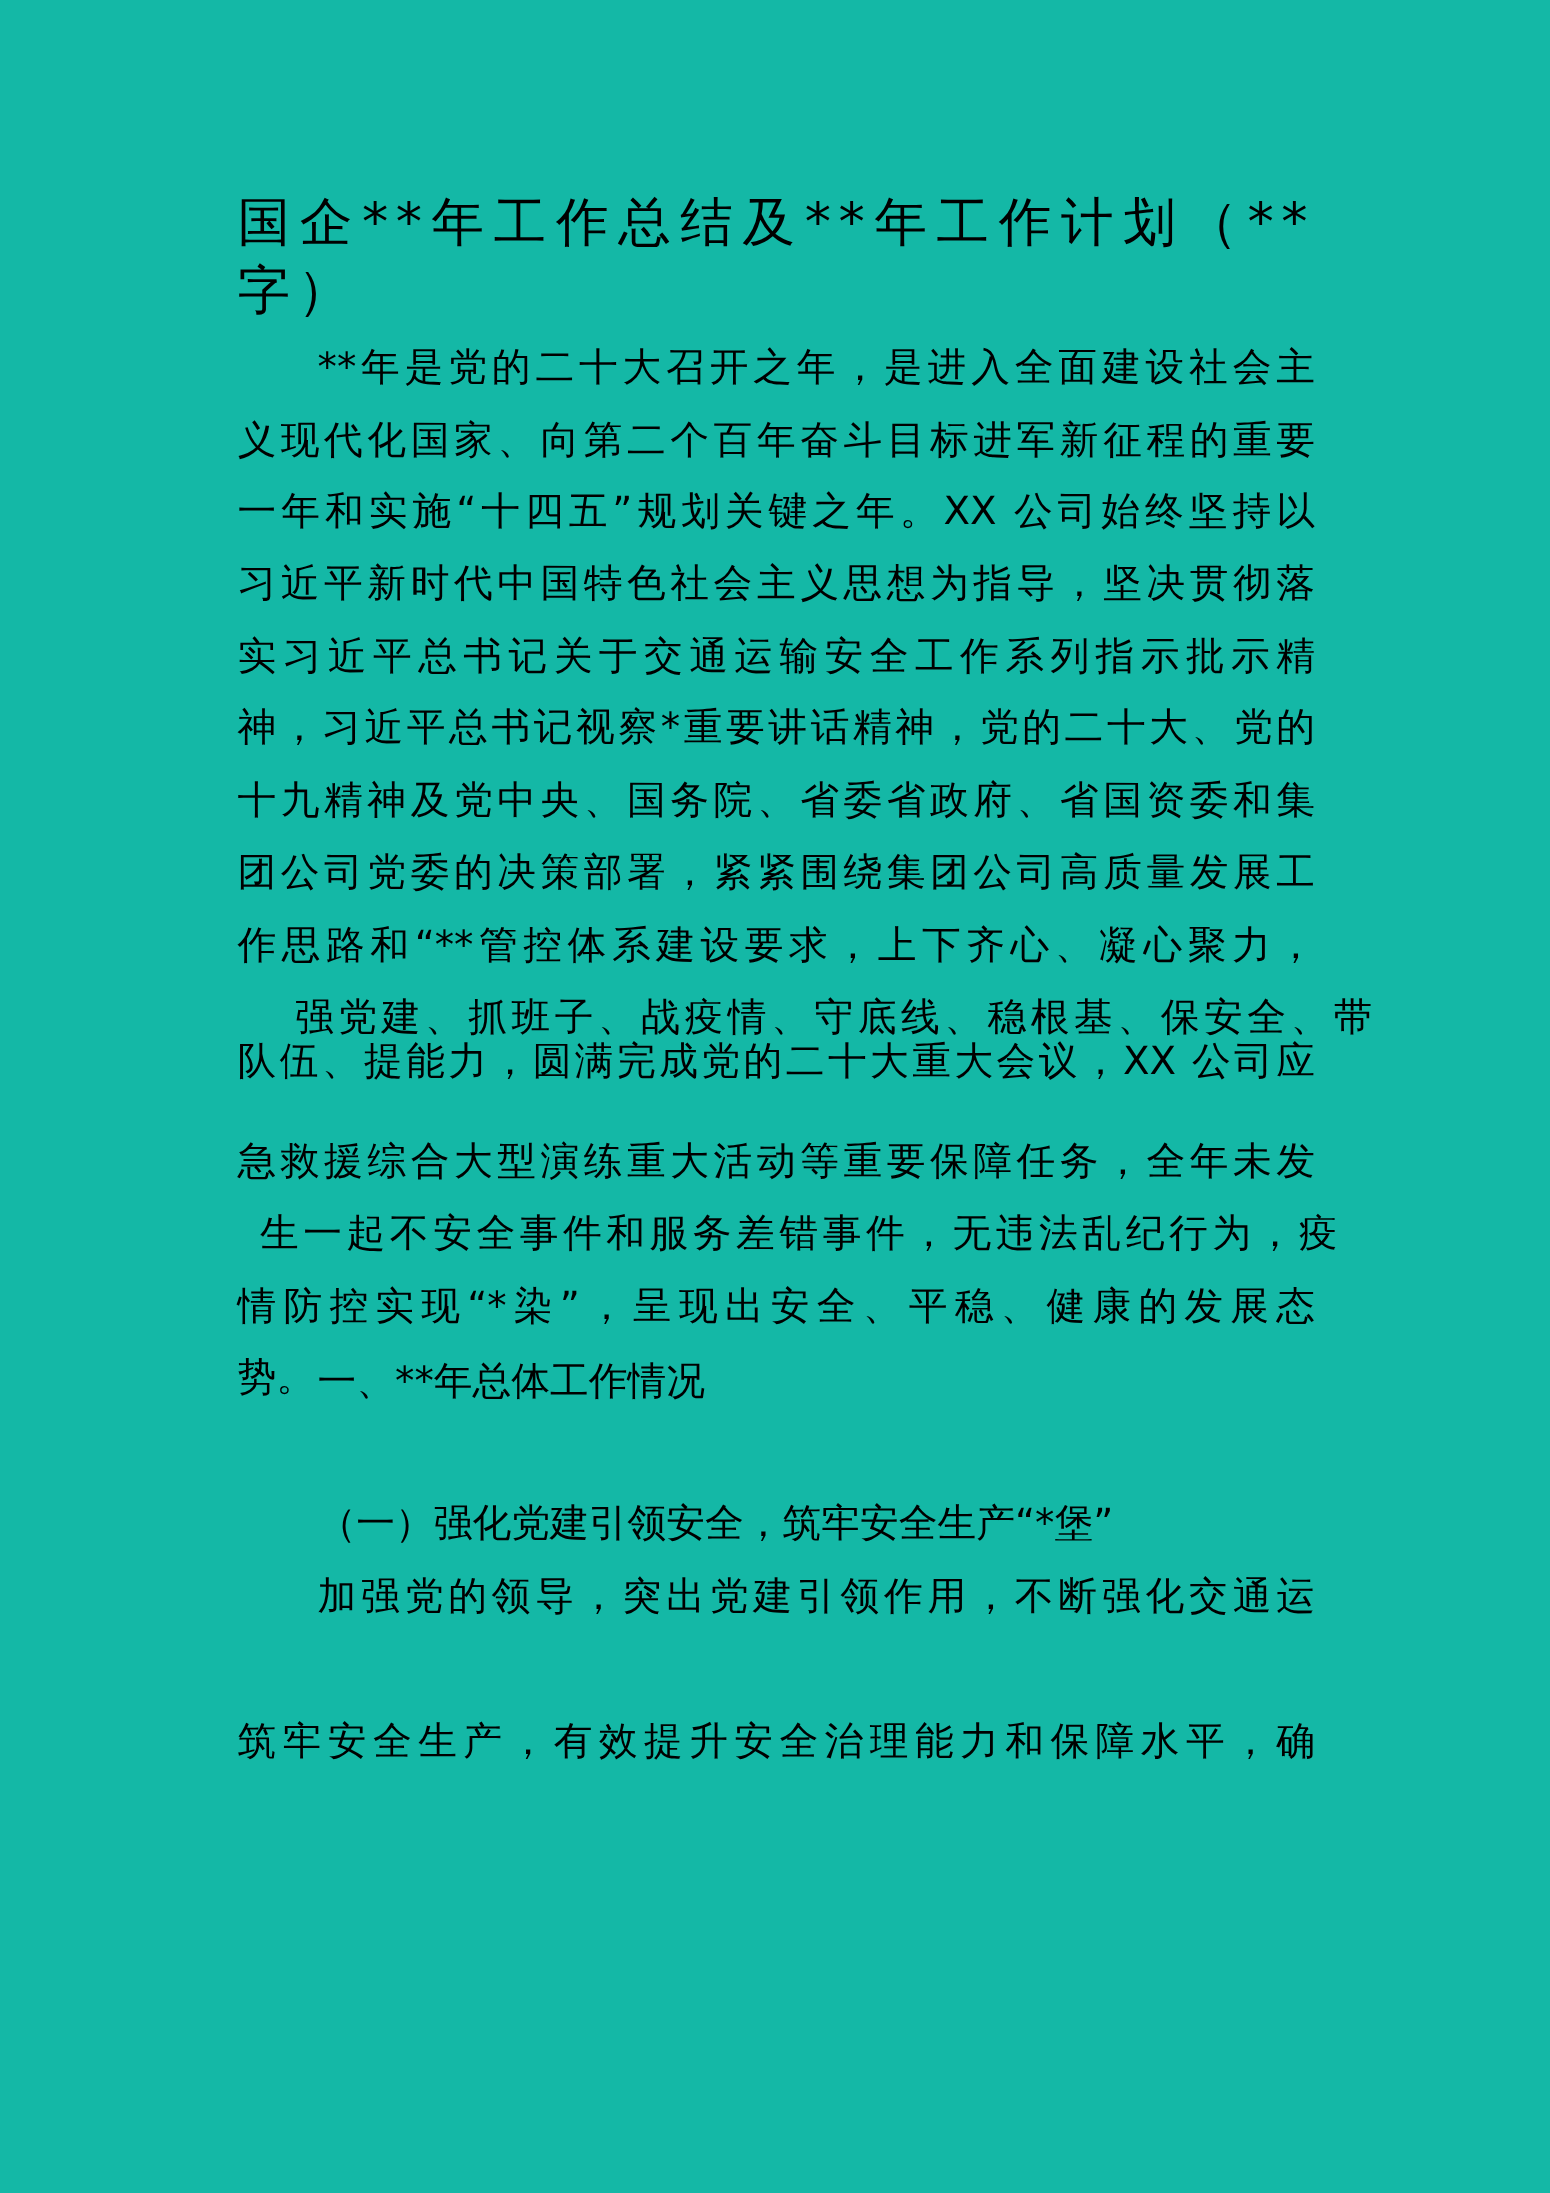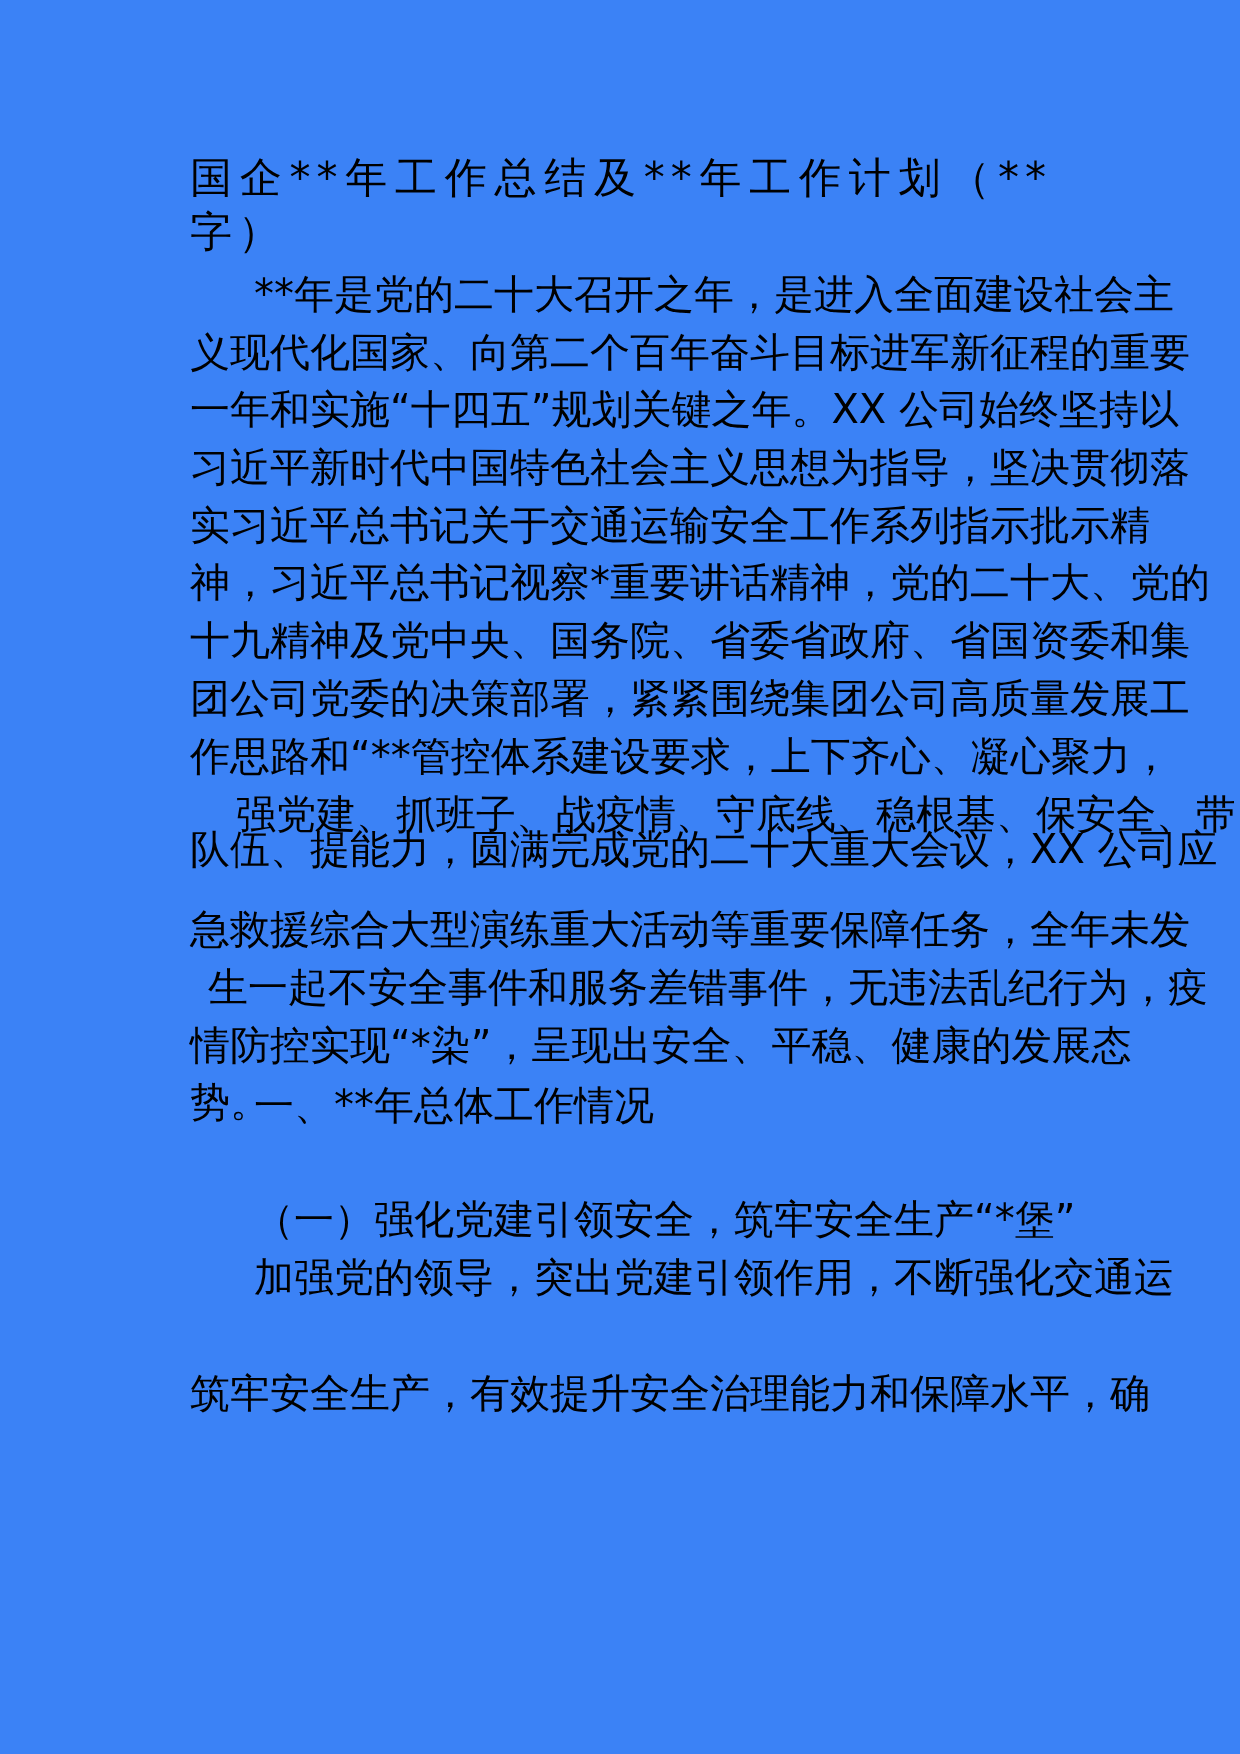--- a/index.html
+++ b/index.html
@@ -14,21 +14,21 @@
       overflow: hidden;
       font-family: "DejaVu Sans", "Liberation Sans", sans-serif;
       color: #000000;
     }
     .page {
       position: absolute;
       left: 0;
       top: 0;
       width: 1240px;
       height: 1754px;
-      background: #3b82f6;
+      background: #14b8a6;
     }
     .title-line {
       position: absolute;
       left: 190px;
       width: 862px;
       height: 56px;
       font-size: 42px;
       line-height: 56px;
       letter-spacing: 6px;
       white-space: nowrap;
@@ -37,21 +37,21 @@
     }
     .title-line.last {
       text-align-last: left;
       letter-spacing: 6px;
     }
     .line {
       position: absolute;
       left: 190px;
       width: 862px;
       height: 50px;
-      font-size: 40px;
+      font-size: 31px;
       line-height: 50px;
       white-space: nowrap;
       text-align: justify;
       text-align-last: justify;
     }
     .line.indent {
       left: 254px;
       width: 798px;
     }
     .line.last {

